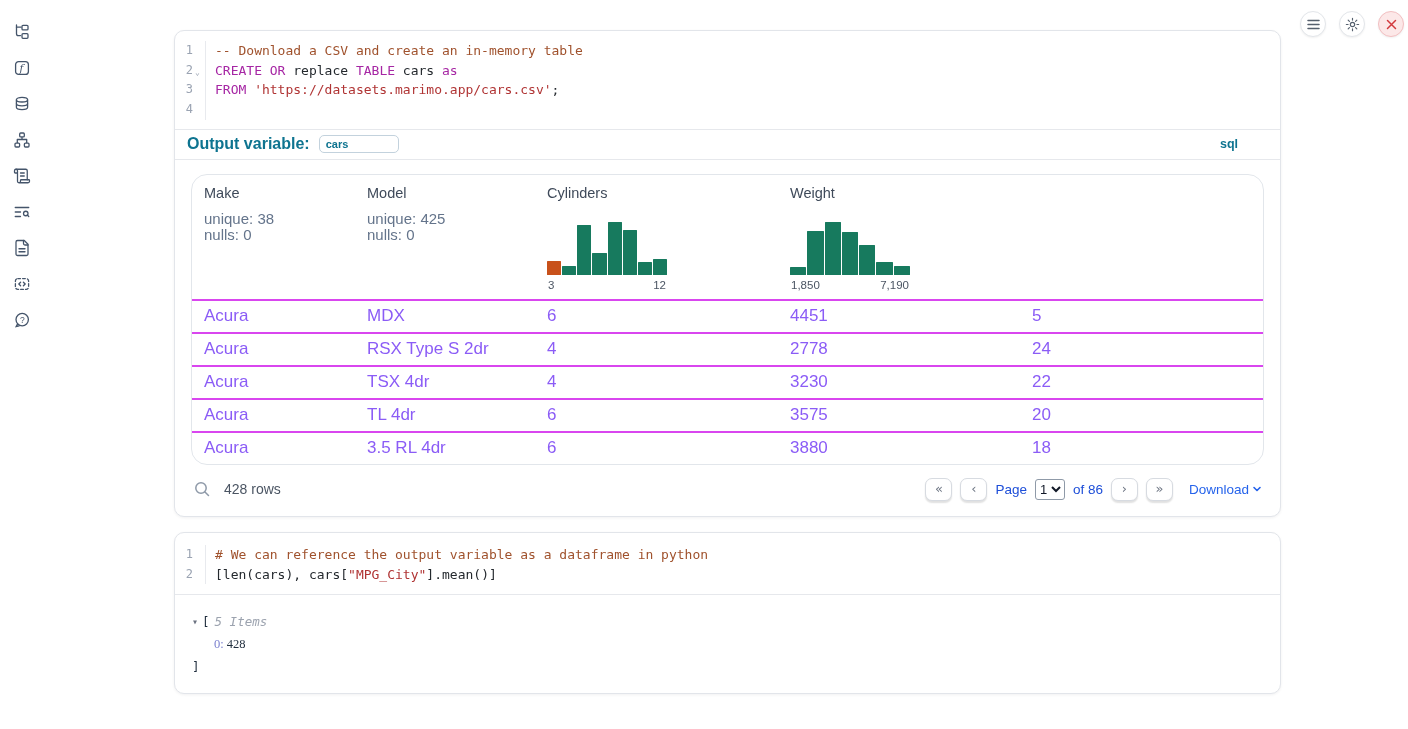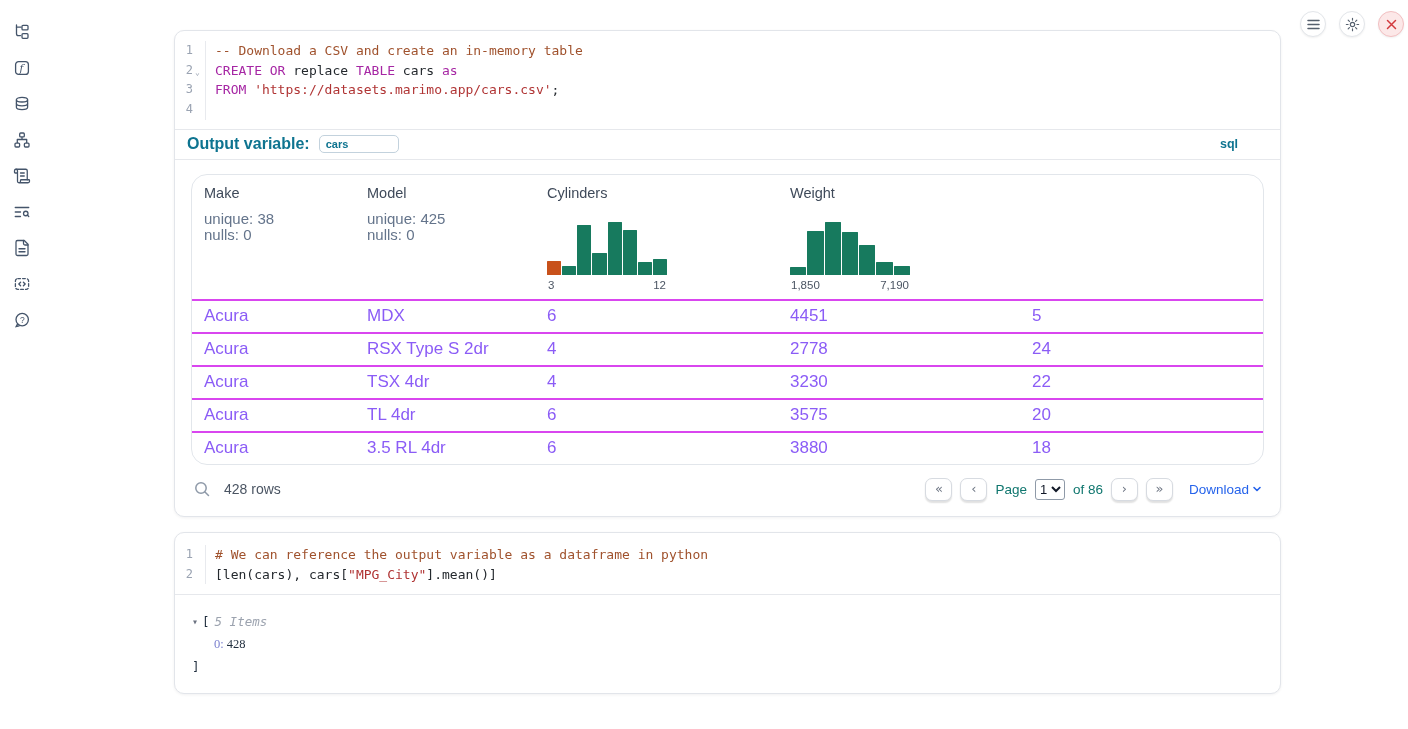--- a/index.html
+++ b/index.html
@@ -70,21 +70,21 @@
 
   
   .table-footer { display:flex; align-items:center; padding:13px 2px 2px 2px; }
   .search-btn { width:18px; height:18px; color:#8e99a8; cursor:pointer; margin-right:13px; }
   .row-count { font-size:14px; color:#4b5563; }
   .pager { margin-left:auto; display:flex; align-items:center; gap:8px; }
   .nav-btn { width:27px; height:23px; border:1px solid #d7dbe1; border-radius:7px;
     background:#fff; box-shadow:0 1.5px 1.5px rgba(0,0,0,.12); color:#6e7684;
     display:flex; align-items:center; justify-content:center; font-size:13px;
     cursor:pointer; font-family:"DejaVu Sans", sans-serif; padding-bottom:1px; }
-  .pager-text { font-size:13.5px; color:#0f766e; }
+  .pager-text { font-size:13.5px; color:#1d4ed8; }
   .page-select { height:21px; font-size:13px; border:1px solid #8f9aa8; border-radius:3px;
     color:#111827; background:#fff; cursor:pointer; }
   .download-link { margin-left:8px; display:flex; align-items:center; gap:3px;
     color:#2563eb; font-size:13.5px; cursor:pointer; }
 
   
   .tree-output { padding:16px 16px 15px 17px; font-family:"DejaVu Sans Mono", monospace;
     font-size:12.5px; line-height:21.8px; color:#1f2d3d; }
   .tree-head { display:flex; align-items:baseline; }
   .tree-chev { color:#6b7280; font-size:10px; margin-right:4px; cursor:pointer;

